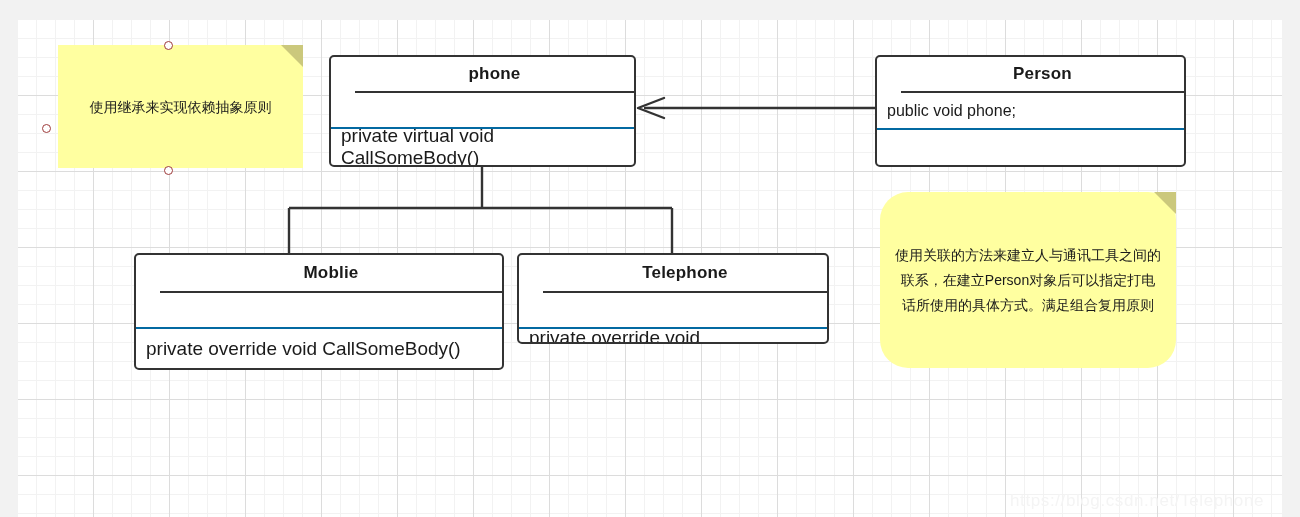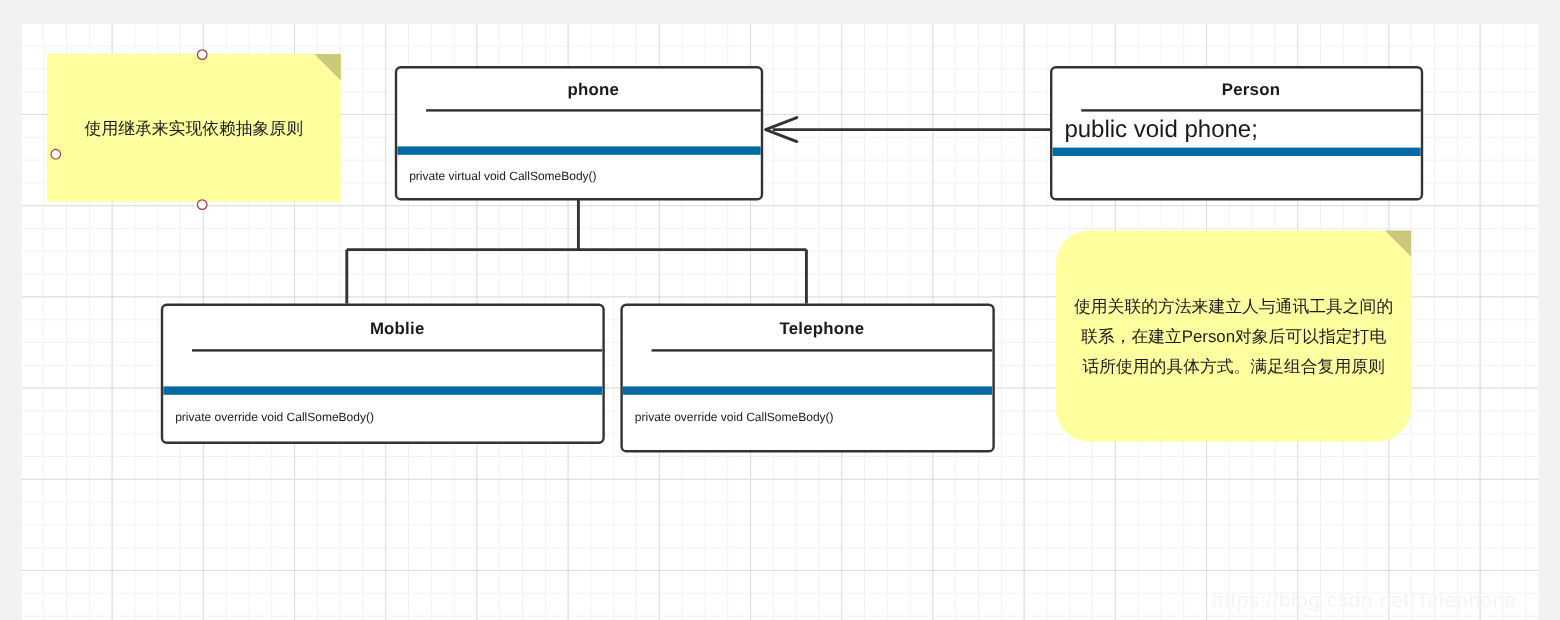--- a/index.html
+++ b/index.html
@@ -55,63 +55,63 @@
     box-sizing: border-box;
     background: #ffffff;
     border: 2px solid #333333;
     border-radius: 5px;
     overflow: hidden;
   }
   .uml-title {
     box-sizing: border-box;
     text-align: center;
     font-weight: bold;
-    font-size: 14px;
+    font-size: 17px;
     color: #1a1a1a;
     border-bottom: 2px solid #333333;
     display: flex;
     align-items: center;
     justify-content: center;
     letter-spacing: 0.2px;
     margin-left: 24px;
   }
   .uml-attrs {
     box-sizing: border-box;
-    border-bottom: 7px solid #0369a1;
-    display: flex;
-    align-items: center;
-    font-size: 20px;
+    border-bottom: 2px solid #0369a1;
+    display: flex;
+    align-items: center;
+    font-size: 16px;
     color: #1a1a1a;
     padding-left: 10px;
   }
   .uml-ops {
     box-sizing: border-box;
     display: flex;
     align-items: center;
-    font-size: 10px;
+    font-size: 19px;
     color: #1a1a1a;
     padding-left: 10px;
   }
   
   #class-phone      { left: 311px; top: 35px;  width: 307px; height: 112px; }
   #class-phone .uml-title { height: 36px; }
   #class-phone .uml-attrs { height: 36px; }
   #class-phone .uml-ops   { height: 36px; }
 
   #class-person     { left: 857px; top: 35px;  width: 311px; height: 112px; }
   #class-person .uml-title { height: 36px; }
   #class-person .uml-attrs { height: 37px; }
   #class-person .uml-ops   { height: 35px; }
 
   #class-moblie     { left: 116px; top: 233px; width: 370px; height: 117px; }
   #class-moblie .uml-title { height: 38px; }
   #class-moblie .uml-attrs { height: 36px; }
   #class-moblie .uml-ops   { height: 39px; }
 
-  #class-telephone  { left: 499px; top: 233px; width: 312px; height: 124px; }
+  #class-telephone  { left: 499px; top: 233px; width: 312px; height: 91px; }
   #class-telephone .uml-title { height: 38px; }
   #class-telephone .uml-attrs { height: 36px; }
   #class-telephone .uml-ops   { height: 39px; }
 
   
   .note {
     position: absolute;
     box-sizing: border-box;
     background: #ffffa0;
     color: #1a1a1a;
@@ -125,21 +125,21 @@
     width: 0;
     height: 0;
     border-top: 22px solid #cbc87c;
     border-left: 22px solid transparent;
   }
   .note .note-text {
     position: relative;
     z-index: 2;
   }
   #note-left {
-    left: 21px;
+    left: 40px;
     top: 25px;
     width: 245px;
     height: 123px;
     display: flex;
     align-items: center;
     justify-content: center;
   }
   #note-left .note-text {
     text-align: center;
     padding: 0 10px;

